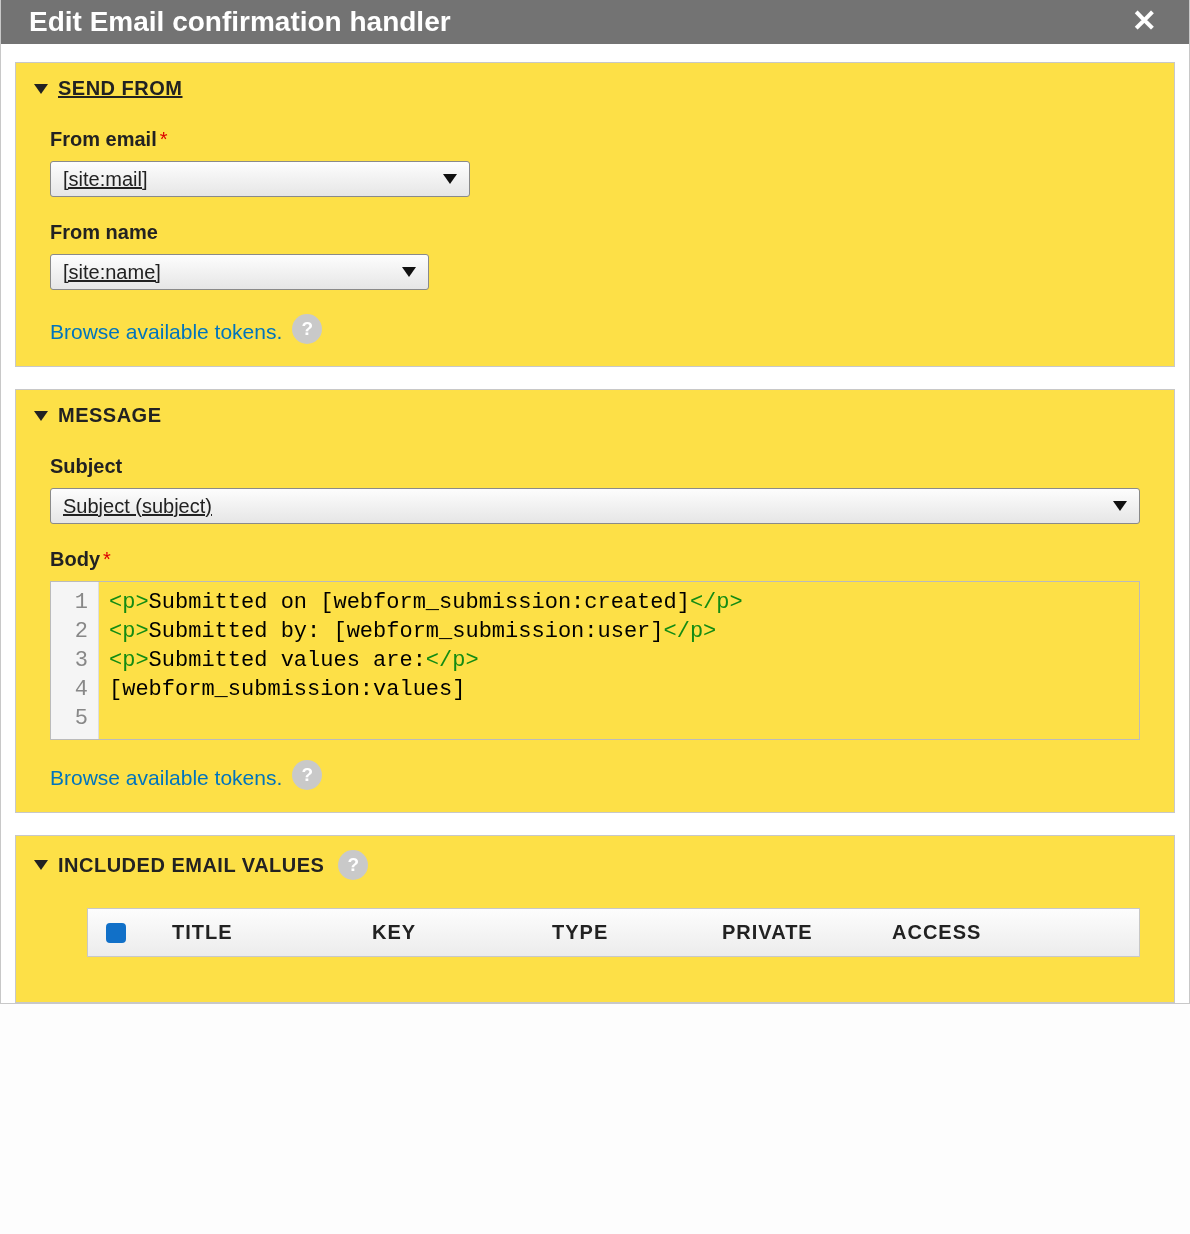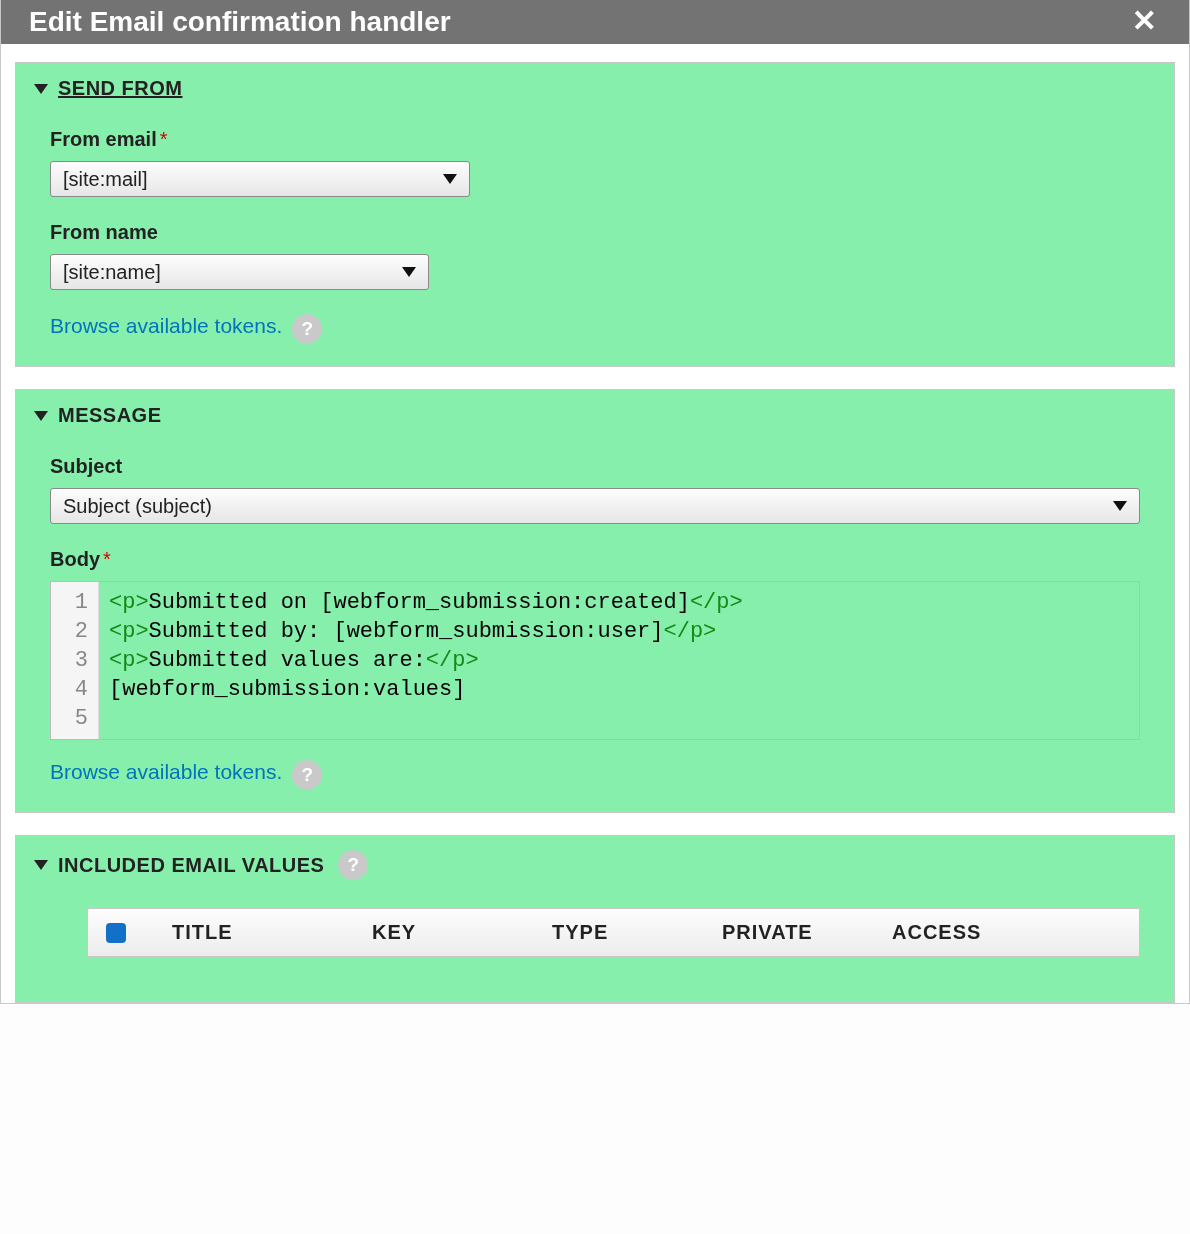--- a/index.html
+++ b/index.html
@@ -21,21 +21,21 @@
     justify-content: space-between;
   }
   .modal-title { font-weight: 700; font-size: 28px; }
   .close-btn {
     font-size: 30px; font-weight: 700; cursor: pointer;
     line-height: 1; padding: 0 4px;
   }
   .modal-body { padding: 18px 14px 0 14px; }
   .panel {
     border: 1px solid #c8c8c8;
-    background: #86efac;
+    background: #fde047;
     margin-bottom: 22px;
     padding: 14px 18px 22px 18px;
   }
   .panel-heading {
     display: flex; align-items: center; gap: 10px;
     font-weight: 700; font-size: 20px;
     letter-spacing: 0.5px;
     text-transform: uppercase;
     color: #222;
     cursor: pointer;
@@ -56,33 +56,33 @@
   .select {
     height: 36px;
     border: 1px solid #8a8a8a;
     background: linear-gradient(#fdfdfd, #e6e6e6);
     border-radius: 3px;
     display: flex; align-items: center; justify-content: space-between;
     padding: 0 12px;
     cursor: pointer;
     font-size: 20px;
   }
-  .select .sel-val { overflow: hidden; text-overflow: ellipsis; white-space: nowrap; }
+  .select .sel-val { overflow: hidden; text-overflow: ellipsis; white-space: nowrap; text-decoration: underline; }
   .sel-tri {
     width: 0; height: 0; display: inline-block;
     border-left: 7px solid transparent;
     border-right: 7px solid transparent;
     border-top: 10px solid #111;
     flex-shrink: 0; margin-left: 10px;
   }
   .w-420 { width: 420px; }
   .w-320 { width: 379px; }
   .w-full { width: 100%; }
   .tokens-link {
-    display: flex; align-items: flex-start; gap: 10px;
+    display: flex; align-items: flex-end; gap: 10px;
     margin-top: 2px;
   }
   .tokens-link a {
     color: #0074bd; text-decoration: none; font-size: 21px;
   }
   .help-badge {
     display: inline-flex; align-items: center; justify-content: center;
     width: 30px; height: 30px; border-radius: 50%;
     background: #c9c9c9; color: #fff; font-weight: 700; font-size: 19px;
     cursor: pointer;

